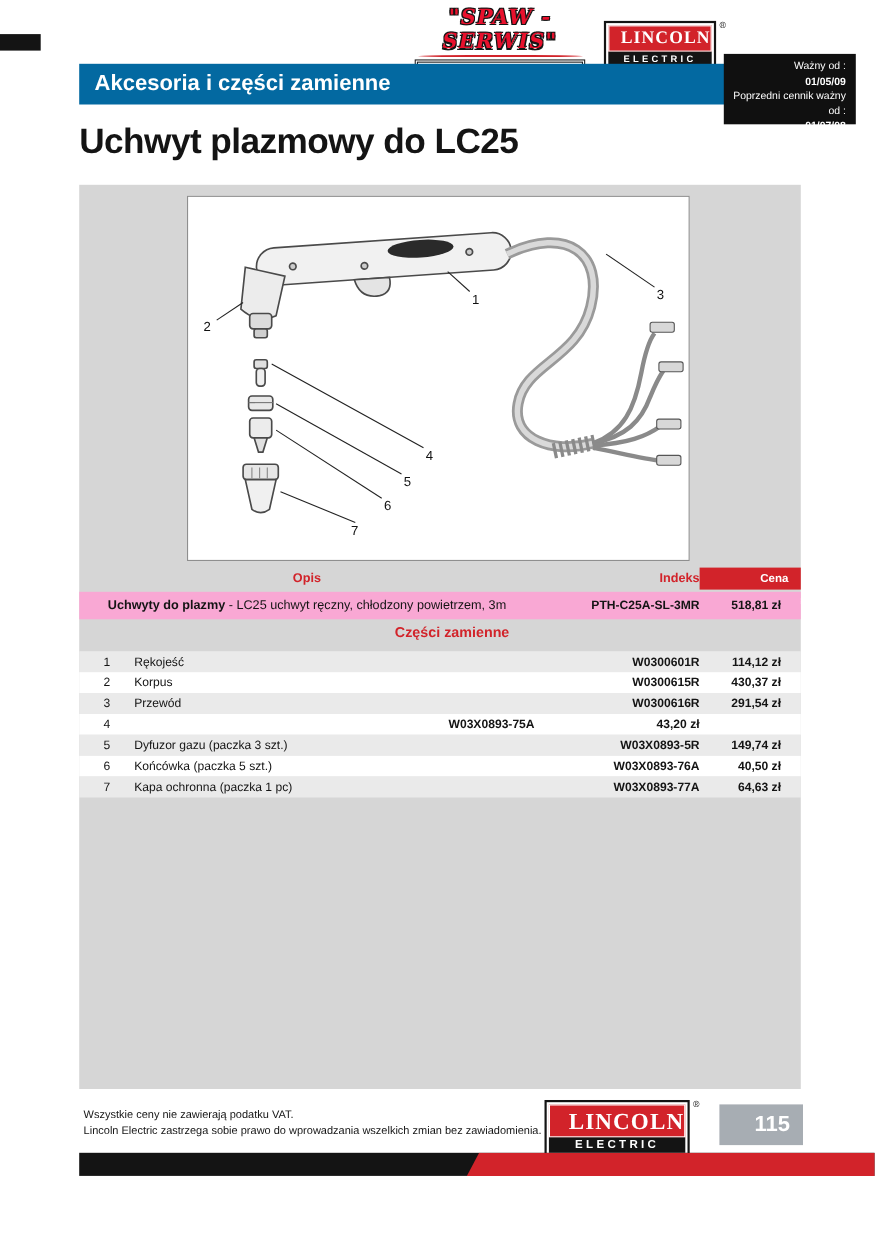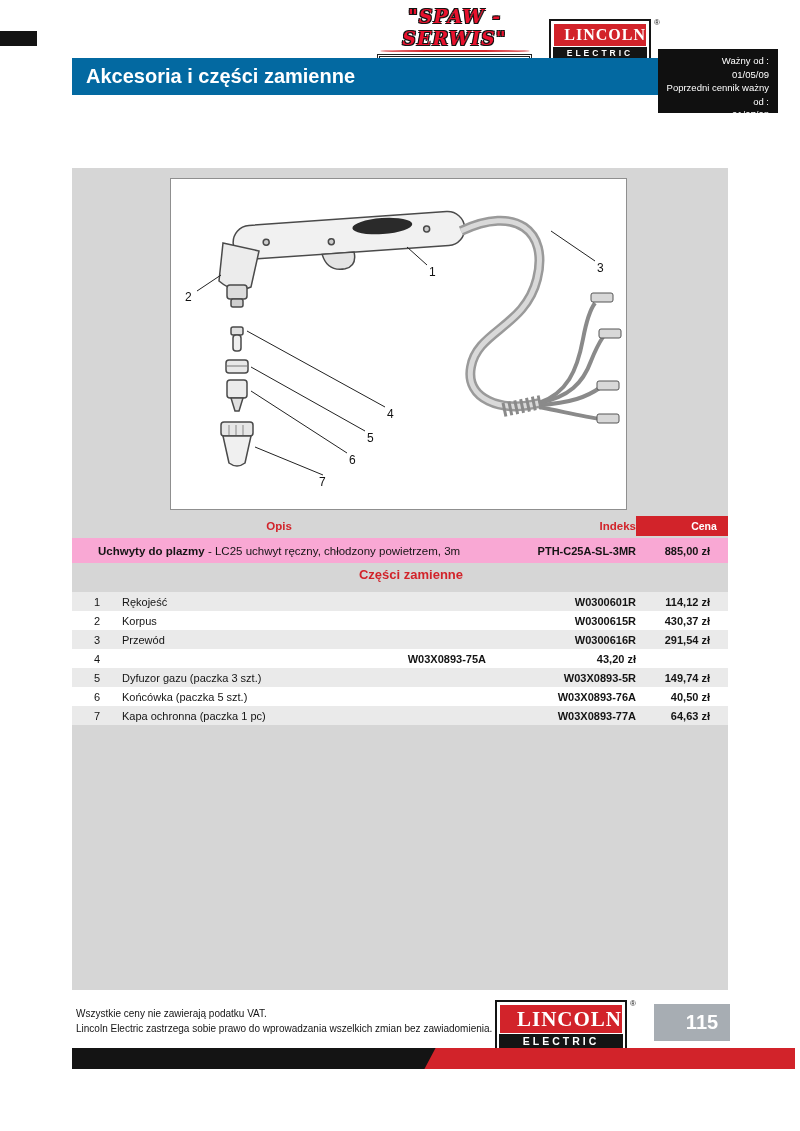--- a/index.html
+++ b/index.html
@@ -30,21 +30,21 @@
   .linc.pos-top .linc-black { font-size:8.5px; line-height:12px; }
   .linc.pos-bottom { left:495px; top:1000px; width:132px; }
   .linc.pos-bottom .linc-red { font-size:21px; line-height:28px; letter-spacing:1px; }
   .linc.pos-bottom .linc-black { font-size:10.5px; line-height:14px; }
 
   
   .section-bar { position:absolute; left:72px; top:58px; width:588px; height:37px; background:#0369a1;
     color:#fff; font-size:20px; font-weight:bold; line-height:37px; padding-left:14px; }
   .validity { position:absolute; left:658px; top:49px; width:120px; height:64px; background:#101010;
     color:#fff; text-align:right; padding:5px 9px 0 0; font-size:9.5px; line-height:13.5px; }
-  .validity .date { font-weight:normal;padding-left:10px; }
+  .validity .date { font-weight:bold;padding-left:10px; }
 
   .page-title { position:absolute; left:72px; top:110px; font-size:32px; font-weight:bold; color:#141414; letter-spacing:-0.5px; }
 
   
   .panel { position:absolute; left:72px; top:168px; width:656px; height:822px; background:#d6d6d6; }
   .diagram-box { position:absolute; left:98px; top:10px; width:457px; height:332px; background:#fff; border:1px solid #8f8f8f; }
   svg text { font-family:"Liberation Sans", sans-serif; font-size:12px; fill:#111; }
 
   .grid { display:grid; grid-template-columns:50px 1fr 150px 74px 18px; align-items:center; }
 
@@ -101,20 +101,21 @@
 
   <div class="section-bar">Akcesoria i części zamienne</div>
 
   <div class="validity">
     <div>Ważny od :</div>
     <div class="date">01/05/09</div>
     <div>Poprzedni cennik ważny od :</div>
     <div class="date">01/07/08</div>
   </div>
 
+  <div class="page-title">Uchwyt plazmowy do LC25</div>
 
   <div class="panel">
 
     <div class="diagram-box">
       <svg width="455" height="330" viewBox="0 0 455 330">
 
         <g stroke="#4a4a4a" stroke-width="1.5" fill="#f1f1f1" transform="rotate(-4 170 58)">
           <rect x="62" y="40" width="232" height="34" rx="17"></rect>
           <ellipse cx="212" cy="50" rx="30" ry="8" fill="#2a2a2a" stroke="none"></ellipse>
           <circle cx="95" cy="58" r="3" fill="#cccccc"></circle>
@@ -191,21 +192,21 @@
 
     <div class="cols-header grid">
       <span class="h-opis">Opis</span>
       <span class="h-indeks">Indeks</span>
       <span class="h-cena">Cena Fabryczna</span>
     </div>
 
     <div class="product-row grid">
       <span class="p-name"><b>Uchwyty do plazmy</b><span> - LC25 uchwyt ręczny, chłodzony powietrzem, 3m</span></span>
       <span class="p-index">PTH-C25A-SL-3MR</span>
-      <span class="p-price">885,00 zł</span>
+      <span class="p-price">518,81 zł</span>
       <span></span>
     </div>
 
     <div class="spare-title">Części zamienne</div>
 
     <div class="rows">
       <div class="row grid">
         <span class="r-no">1</span>
         <span class="r-name">Rękojeść</span>
         <span class="r-index">W0300601R</span>

